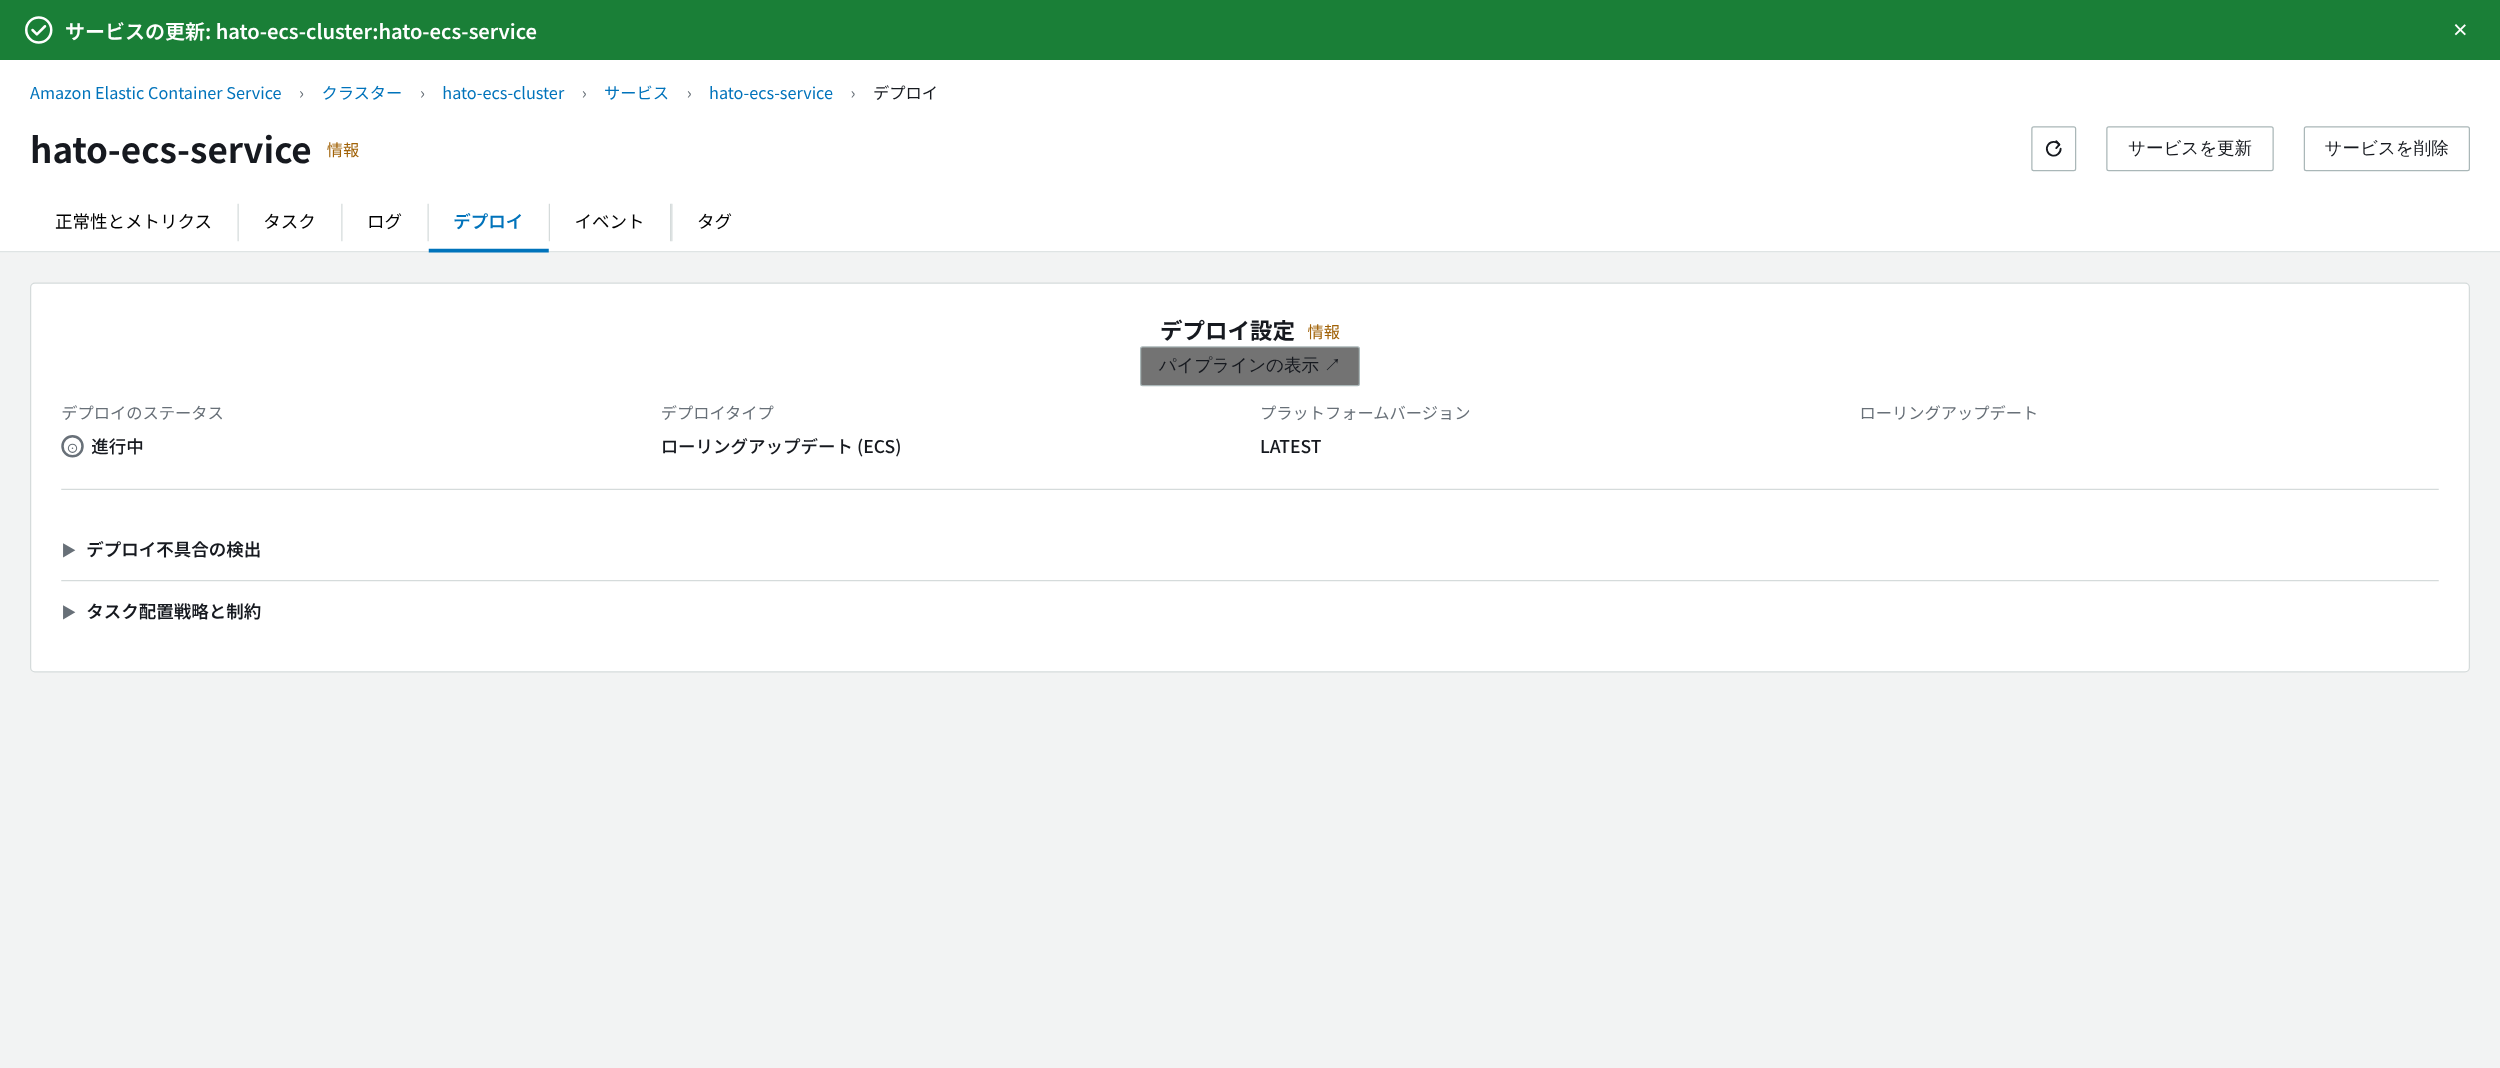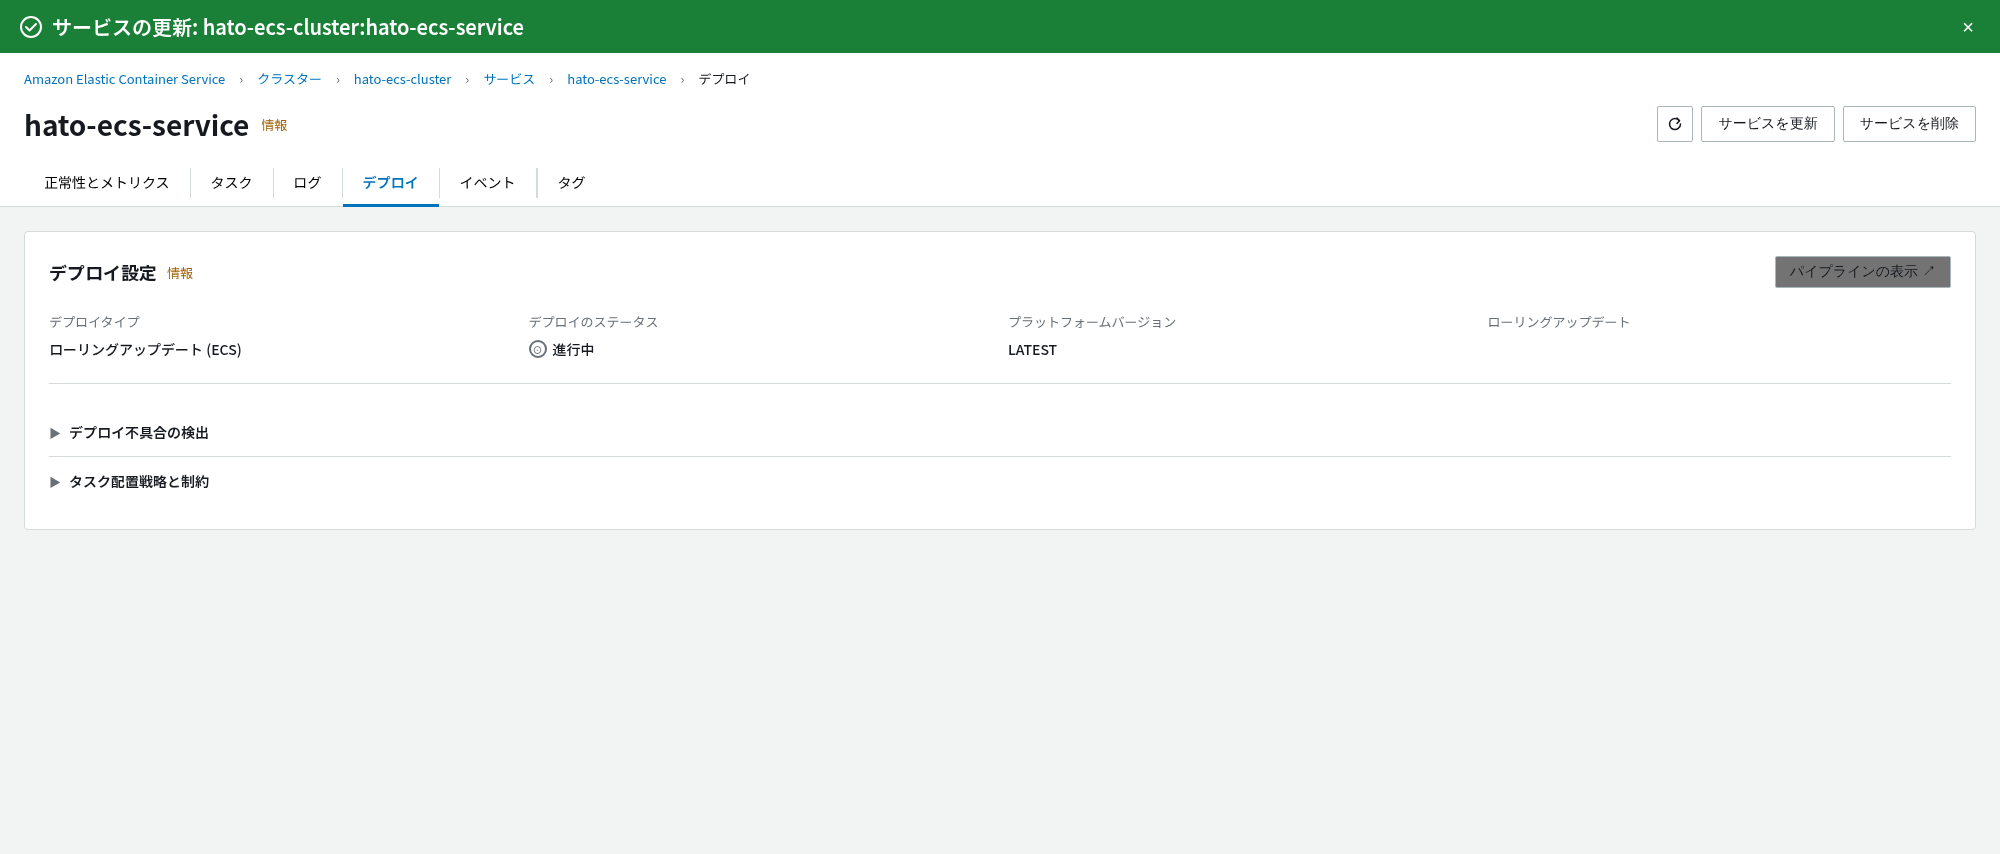--- a/index.html
+++ b/index.html
@@ -17,21 +17,21 @@
       padding: 12px 20px;
       display: flex;
       align-items: center;
       justify-content: space-between;
       min-height: 48px;
     }
     .banner-left {
       display: flex;
       align-items: center;
       gap: 10px;
-      font-size: 20px;
+      font-size: 16px;
       font-weight: 600;
     }
     .banner-icon {
       width: 22px;
       height: 22px;
       border: 2px solid white;
       border-radius: 50%;
       display: flex;
       align-items: center;
       justify-content: center;
@@ -96,21 +96,21 @@
     }
     .info-link {
       color: #a16207;
       font-size: 13px;
       text-decoration: none;
       cursor: pointer;
     }
     .header-actions {
       display: flex;
       align-items: center;
-      gap: 8px;
+      gap: 24px;
       margin-left: 17px;
     }
     .btn {
       padding: 8px 16px;
       border: 1px solid #aab7b8;
       background: white;
       border-radius: 2px;
       cursor: pointer;
       font-size: 14px;
       color: #16191f;
@@ -167,21 +167,22 @@
       background: white;
       border: 1px solid #d5dbdb;
       border-radius: 4px;
       padding: 24px;
     }
 
     .card-header {
       display: flex;
       align-items: center;
       justify-content: space-between;
-      margin-bottom: 24px;
+      margin-bottom: 11px;
+      flex-direction: column;
     }
     .card-title-group {
       display: flex;
       align-items: center;
       gap: 10px;
     }
     .card-title {
       font-size: 18px;
       font-weight: 700;
       color: #16191f;
@@ -331,33 +332,33 @@
         <a class="info-link">情報</a>
       </div>
       <button class="btn-outline-external">
         <span>パイプラインの表示 ↗</span>
       </button>
     </div>
 
     <div class="deploy-grid">
 
       <div>
-        <div class="deploy-field-label">デプロイタイプ</div>
-        <div class="deploy-field-value">ローリングアップデート (ECS)</div>
-      </div>
-
-      <div>
         <div class="deploy-field-label">デプロイのステータス</div>
         <div class="status-in-progress">
           <div class="status-dot">⊙</div>
           <span>進行中</span>
         </div>
       </div>
 
       <div>
+        <div class="deploy-field-label">デプロイタイプ</div>
+        <div class="deploy-field-value">ローリングアップデート (ECS)</div>
+      </div>
+
+      <div>
         <div class="deploy-field-label">プラットフォームバージョン</div>
         <div class="deploy-field-value">LATEST</div>
       </div>
 
       <div>
         <div class="deploy-field-label">ローリングアップデート</div>
       </div>
 
     </div>
 

